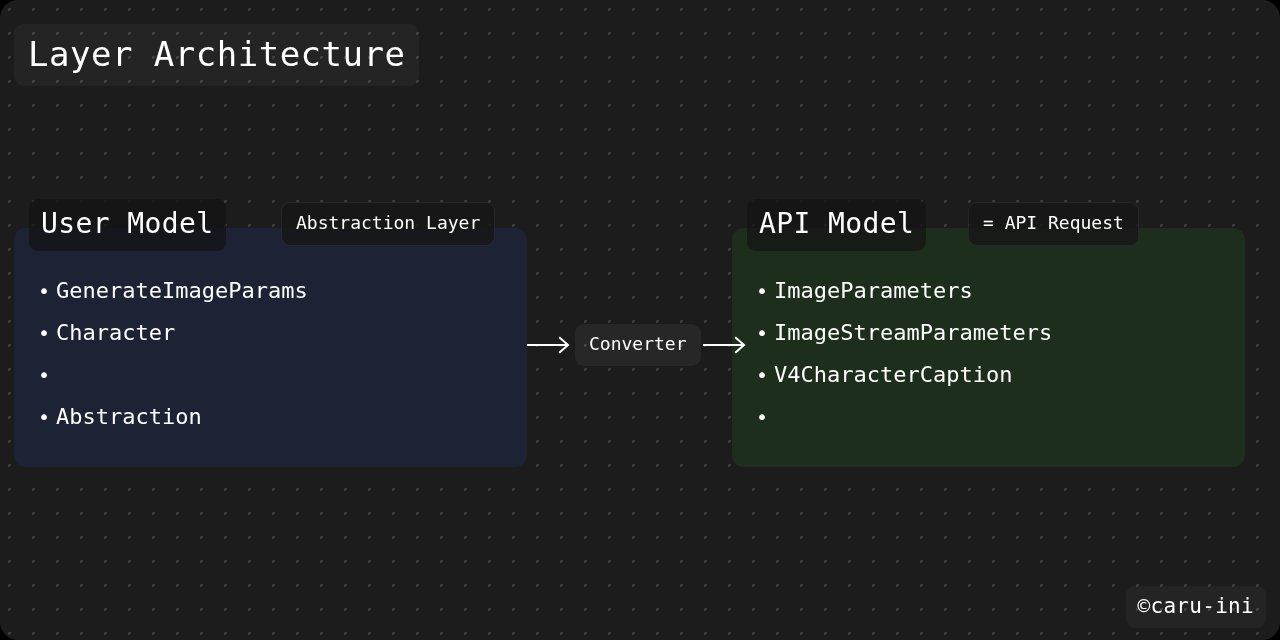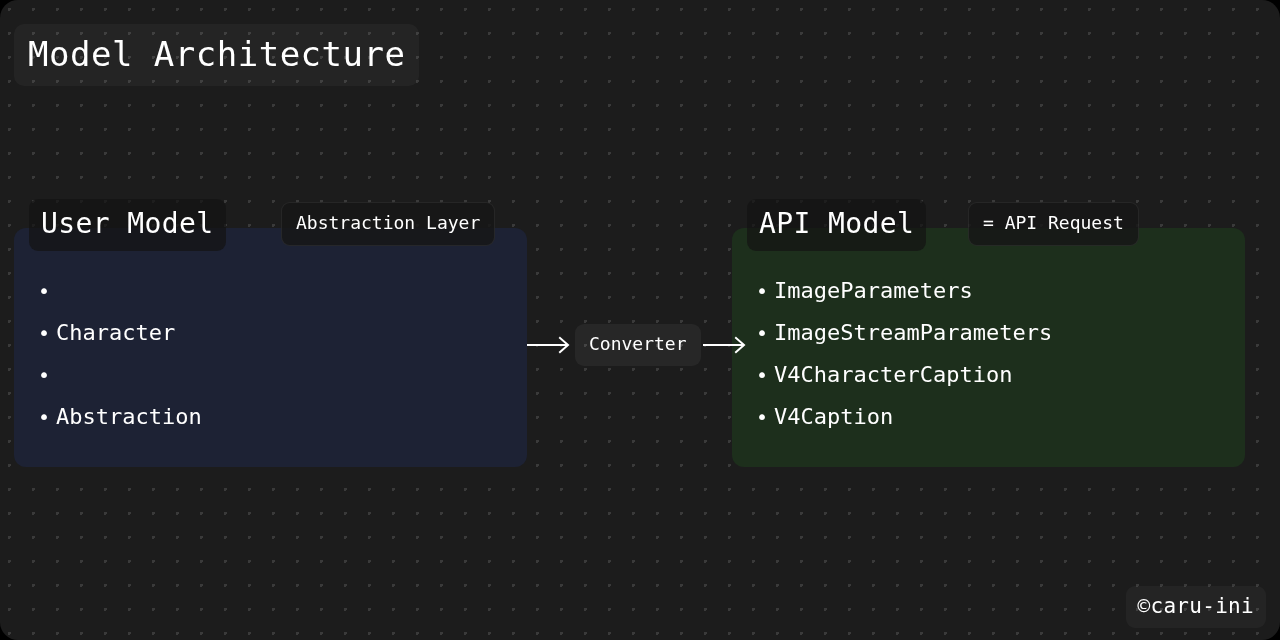--- a/index.html
+++ b/index.html
@@ -169,27 +169,28 @@
     letter-spacing: 0.3px;
     text-align: right;
   }
 </style>
 </head>
 <body>
 
 <div class="canvas">
 
   <div class="title-chip">
-    <span class="title-text">Model Architecture</span>
+    <span class="title-text">Layer Architecture</span>
   </div>
 
   <div class="panel panel-user">
     <div class="panel-list">
       <div class="list-item">
         <span class="bullet">•</span>
+        <span>GenerateImageParams</span>
       </div>
       <div class="list-item">
         <span class="bullet">•</span>
         <span>Character</span>
       </div>
       <div class="list-item">
         <span class="bullet">•</span>
       </div>
       <div class="list-item">
         <span class="bullet">•</span>
@@ -207,21 +208,20 @@
       <div class="list-item">
         <span class="bullet">•</span>
         <span>ImageStreamParameters</span>
       </div>
       <div class="list-item">
         <span class="bullet">•</span>
         <span>V4CharacterCaption</span>
       </div>
       <div class="list-item">
         <span class="bullet">•</span>
-        <span>V4Caption</span>
       </div>
     </div>
   </div>
 
   <div class="panel-header hdr-user">
     <span class="panel-header-text">User Model</span>
   </div>
   <div class="panel-header hdr-api">
     <span class="panel-header-text">API Model</span>
   </div>

